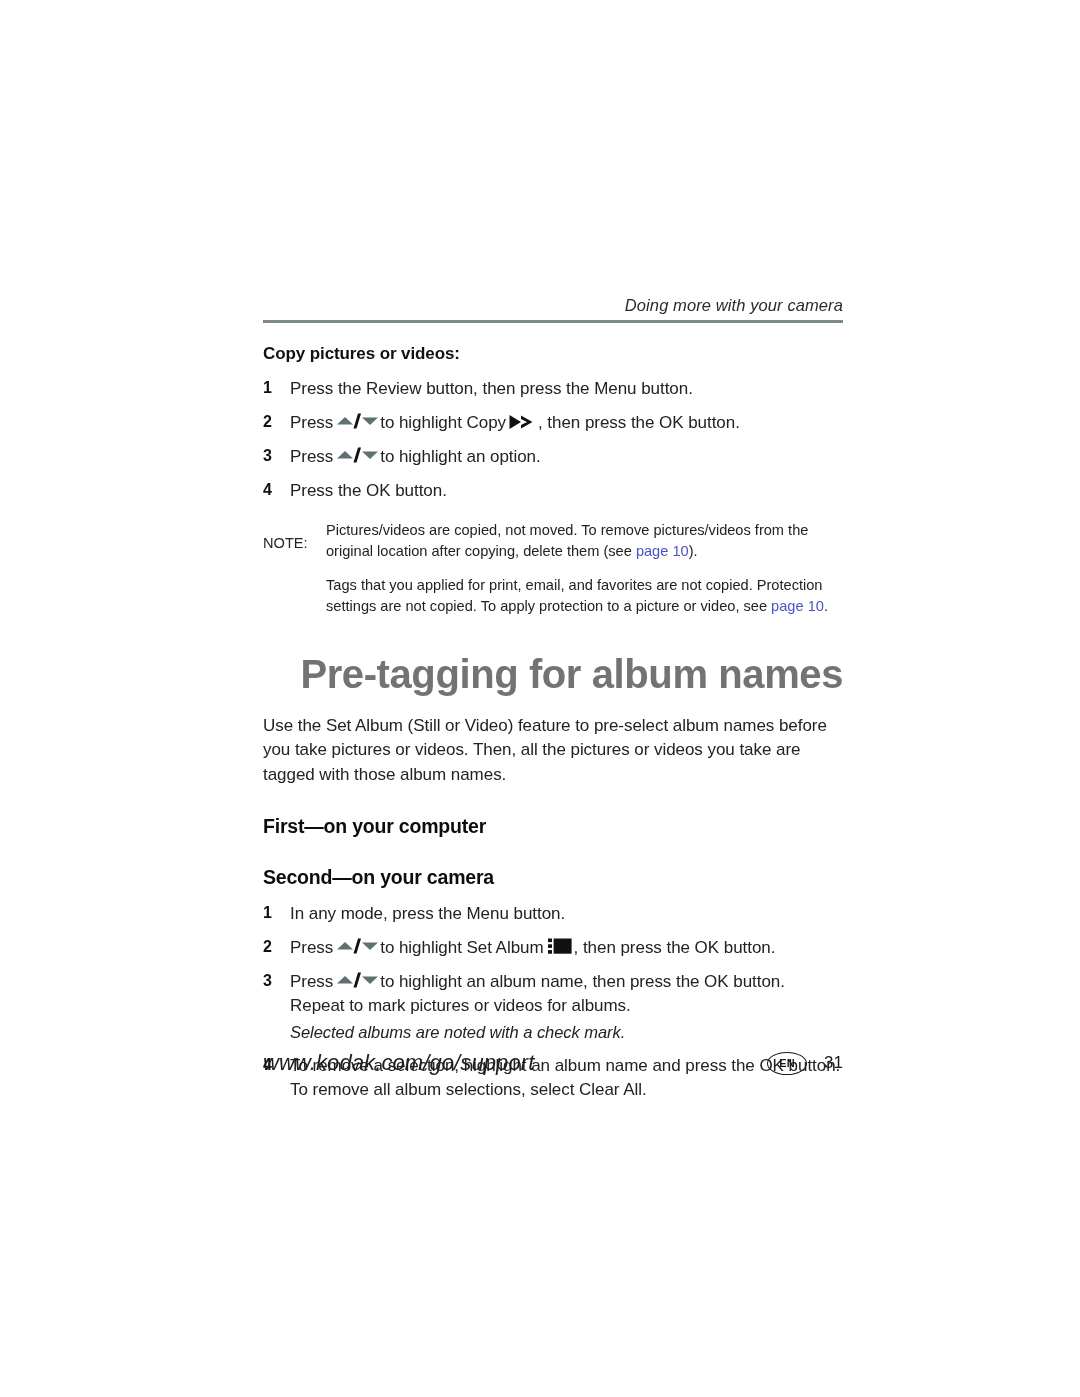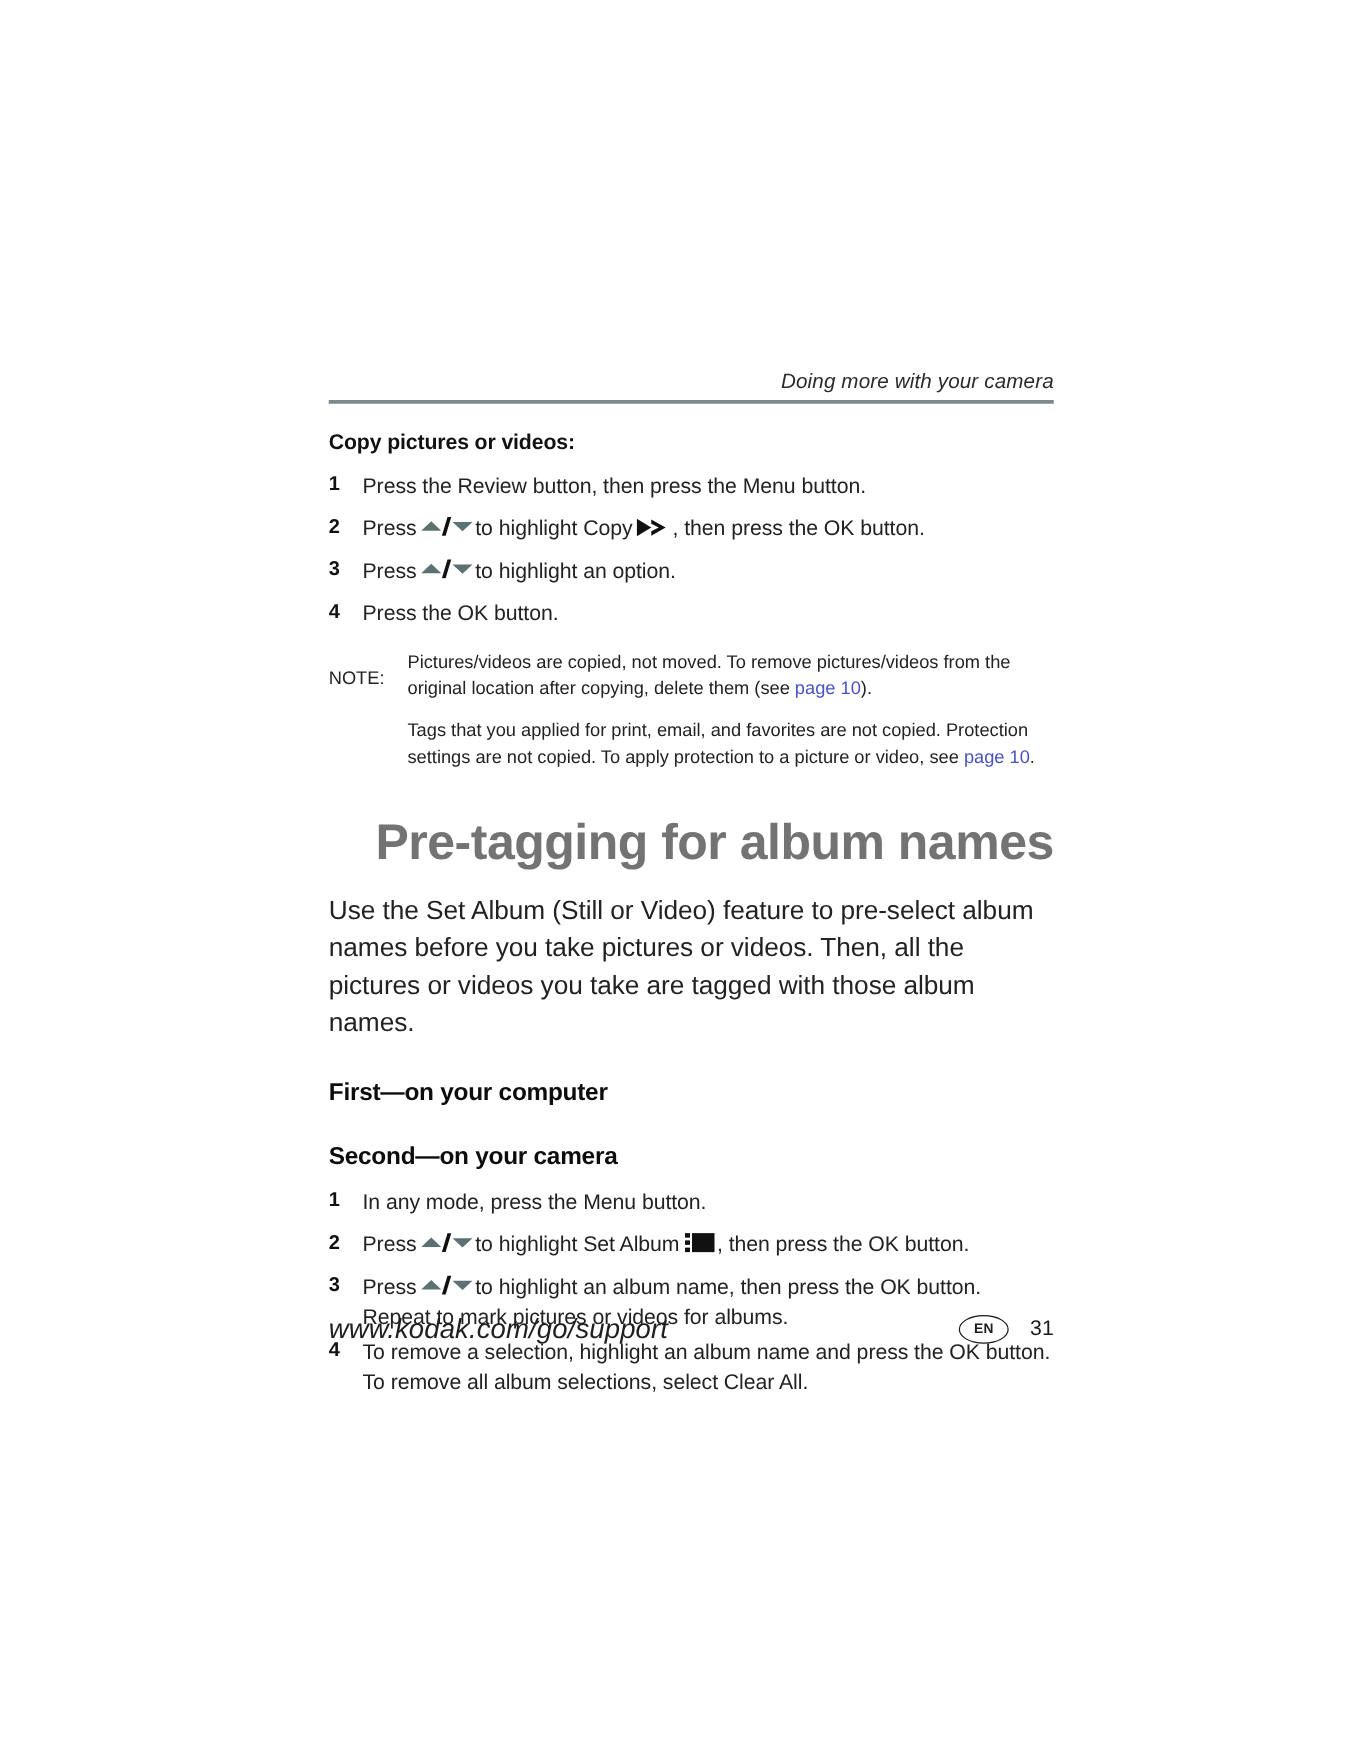--- a/index.html
+++ b/index.html
@@ -133,21 +133,21 @@
     text-align: right;
   }
   h2.subtitle {
     font-size: 19.5px;
     font-weight: bold;
     color: #0d0d0d;
     margin: 28px 0 13px 0;
     letter-spacing: -0.2px;
   }
   p.body {
-    font-size: 21px;
+    font-size: 17px;
     line-height: 1.44;
     color: #222;
     margin: 0 0 6px 0;
     letter-spacing: -0.05px;
   }
 
   .italic-note {
     font-style: italic;
     font-size: 16.5px;
     color: #222;
@@ -289,20 +289,21 @@
         <span class="num">3</span>
         <span class="txt">Press</span><span class="icon-updown">
           <svg width="42" height="16" viewBox="0 0 42 16">
             <polygon points="1,11.5 9,4 17,11.5" fill="#5d7072"></polygon>
             <polygon points="22,0.5 17.5,15.5 20.5,15.5 25,0.5" fill="#111111"></polygon>
             <polygon points="26,4.5 42,4.5 34,12" fill="#5d7072"></polygon>
           </svg>
         </span><span class="txt">to highlight an album name, then press the OK button. Repeat to mark pictures or videos for albums.</span>
       </li>
 
+      <div class="italic-note">Selected albums are noted with a check mark.</div>
 
       <li class="step">
         <span class="num">4</span>
         <span class="txt">To remove a selection, highlight an album name and press the OK button. To remove all album selections, select Clear All.</span>
       </li>
 
     </ol>
 
   </div>
 

